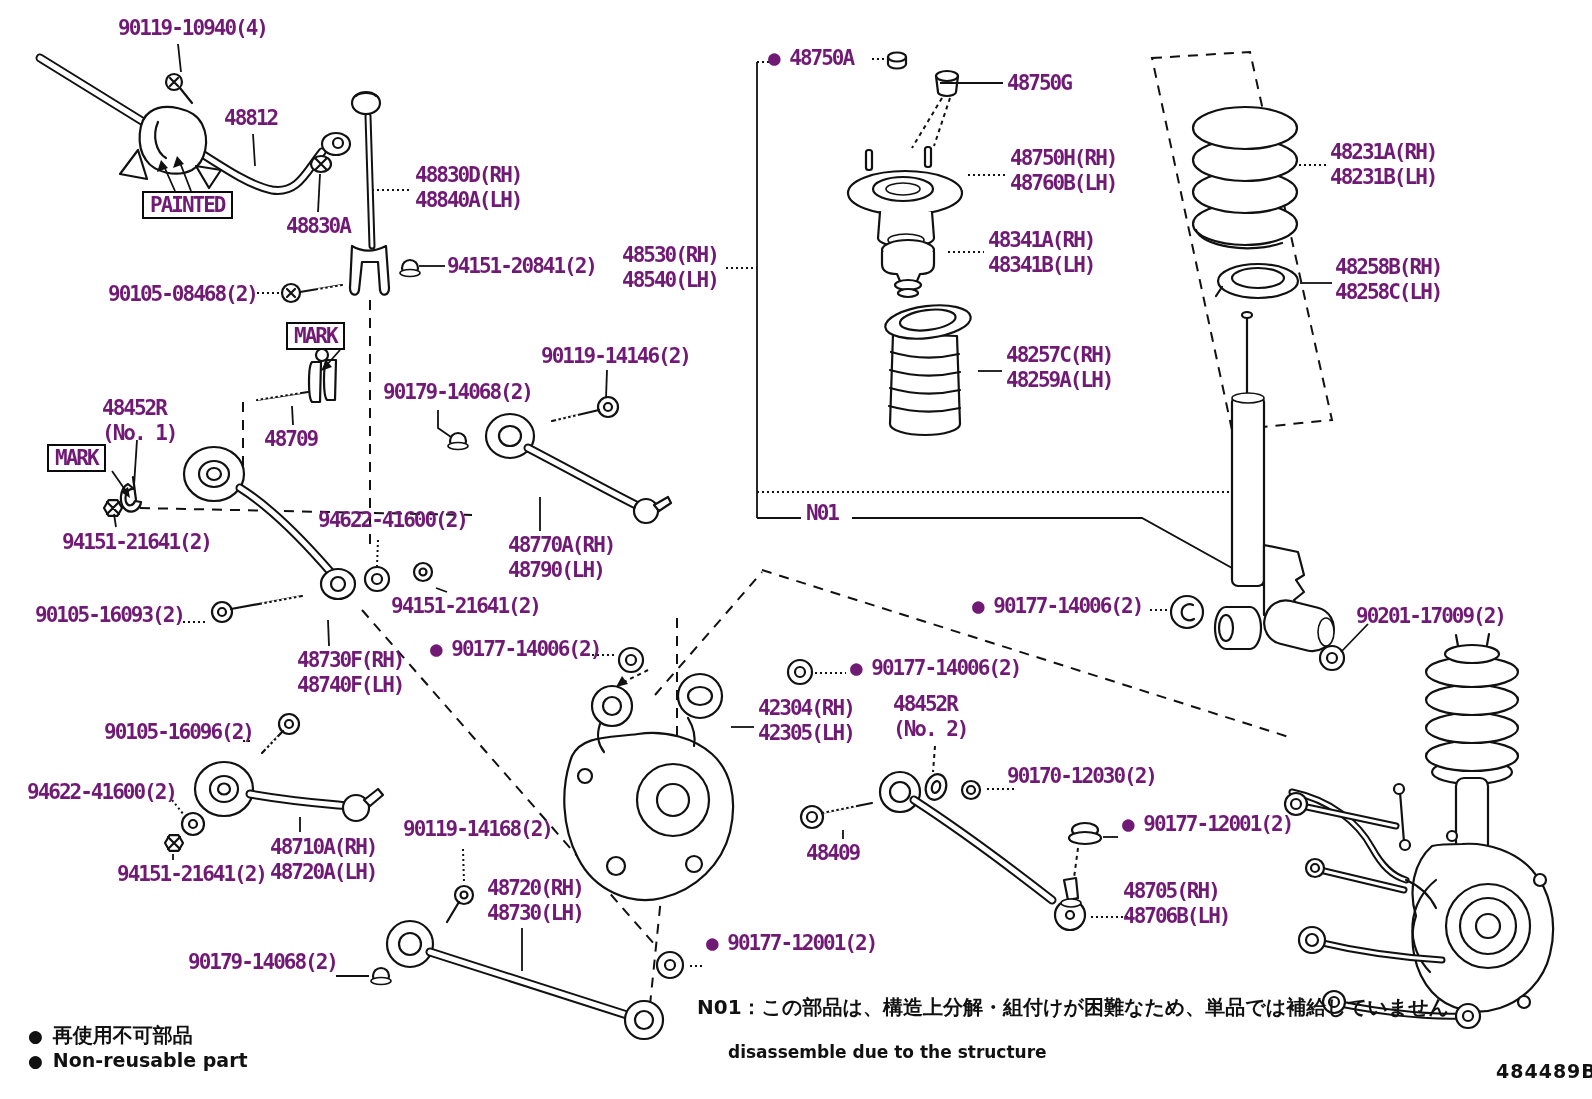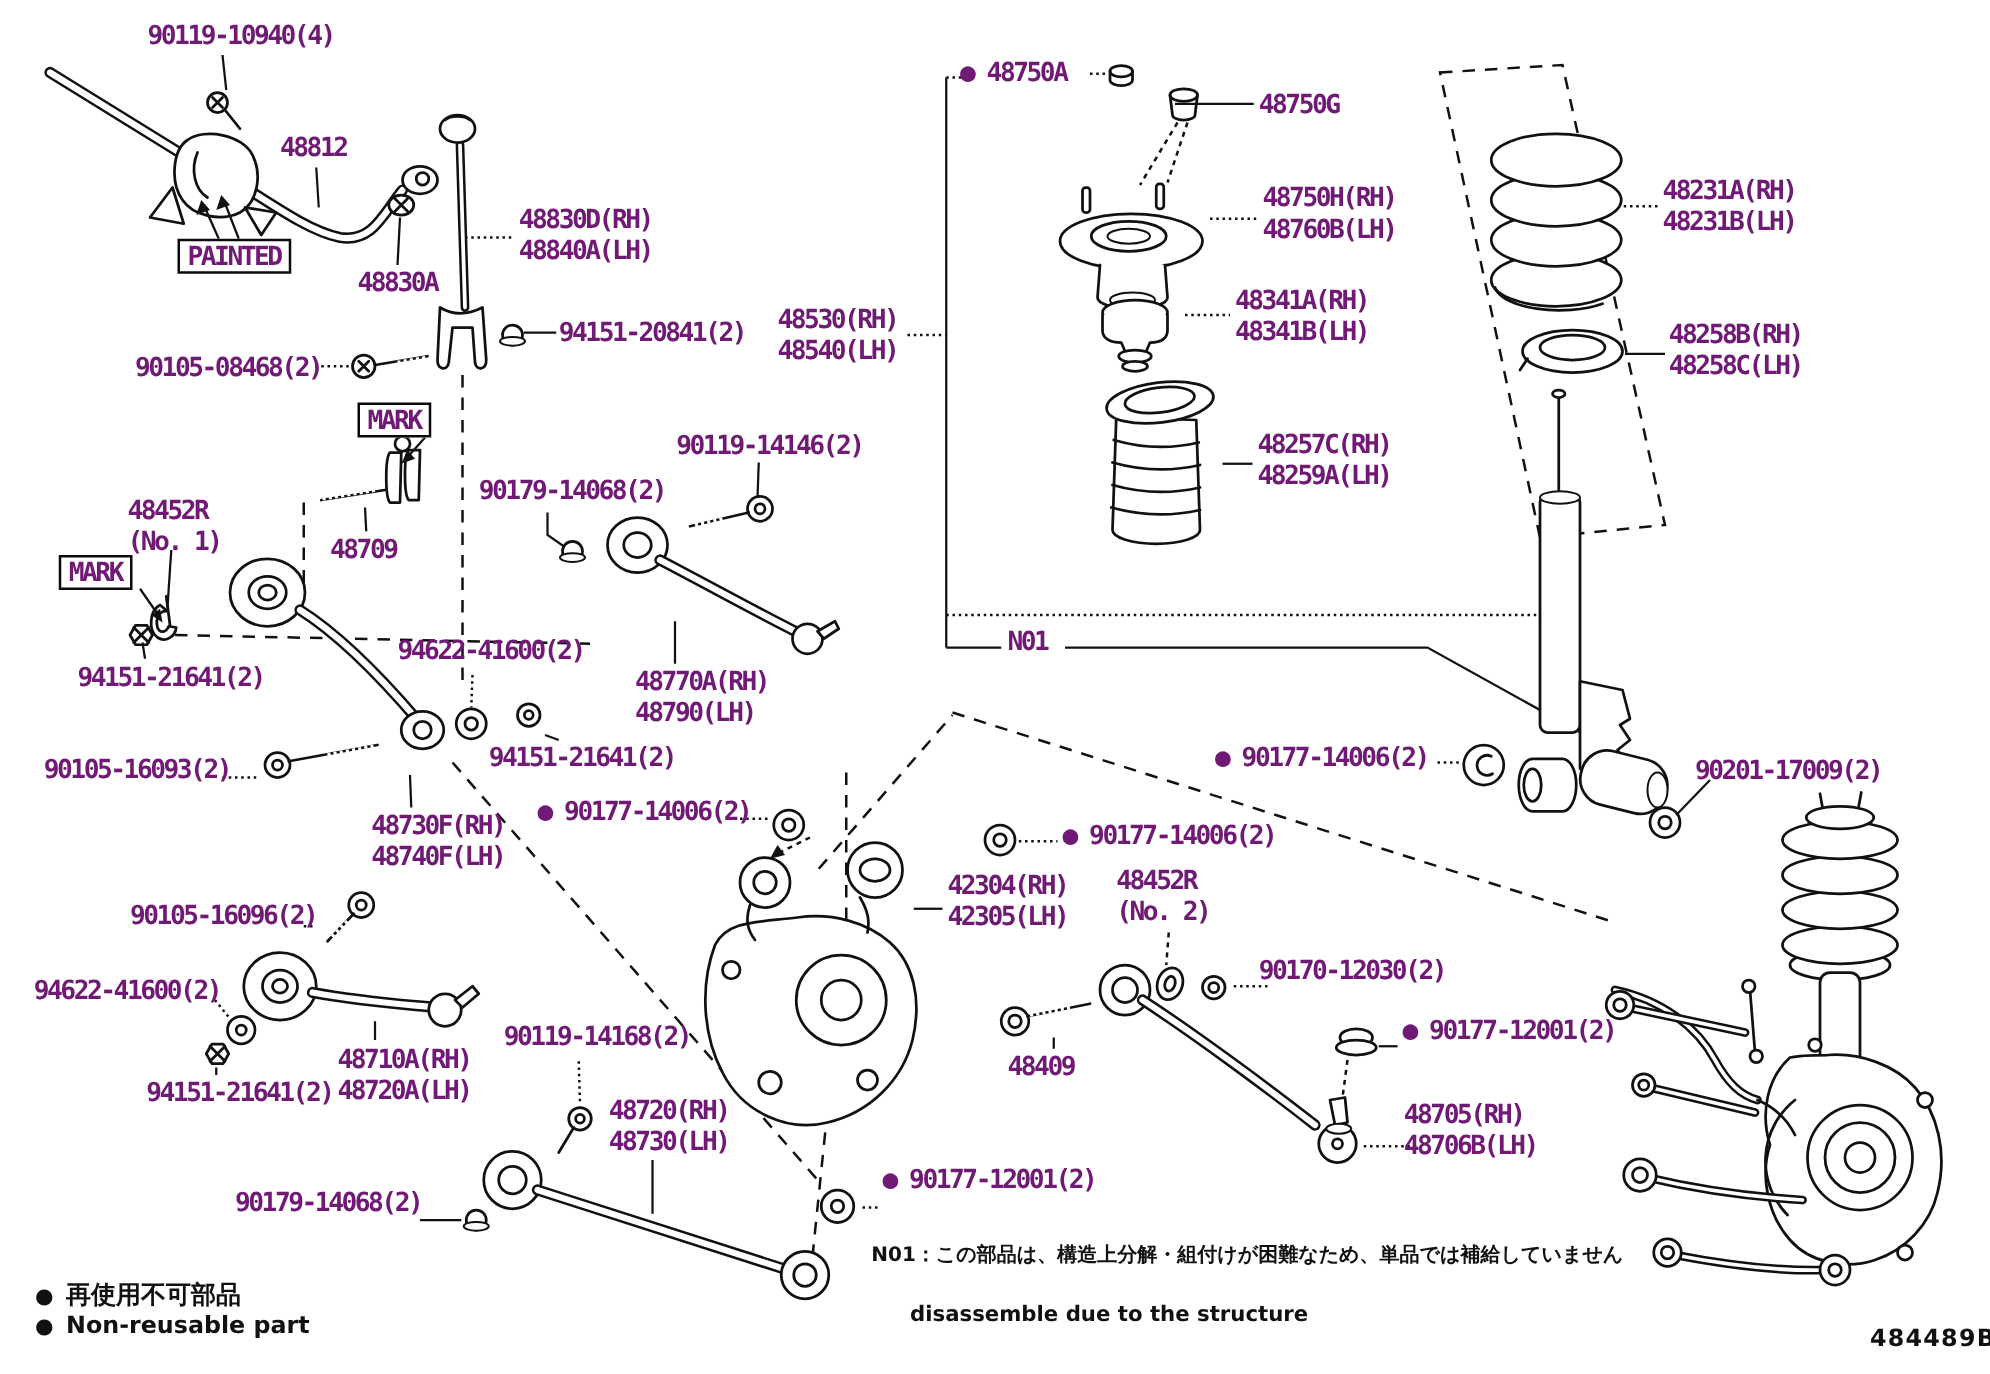--- a/index.html
+++ b/index.html
@@ -3,21 +3,21 @@
 <meta charset="utf-8">
 <style>
   html,body{margin:0;padding:0;background:#fff;}
   #page{position:relative;width:1592px;height:1099px;background:#ffffff;overflow:hidden;
         font-family:"DejaVu Sans",sans-serif;color:#111;}
   #art{position:absolute;left:0;top:0;}
   #labels{position:absolute;left:0;top:0;width:100%;height:100%;}
   .plabel{position:absolute;font:bold 21px "DejaVu Sans Mono",monospace;letter-spacing:-2px;
           line-height:25px;color:#701a75;white-space:nowrap;}
   .plabel.boxed{border:2.5px solid #0a0a0a;padding:0 6px;line-height:24px;background:#fff;}
-  .note-jp{position:absolute;font-weight:bold;font-size:16px;letter-spacing:0;}
+  .note-jp{position:absolute;font-weight:bold;font-size:20px;letter-spacing:0;}
   .note-en{position:absolute;font-weight:600;font-size:17px;}
   .legend-row{position:absolute;font-weight:600;font-size:19px;}
   .legend-row .bullet{font-size:17px;margin-right:10px;}
   .legend-row.jp{font-weight:bold;font-size:20px;}
   .docnum{position:absolute;font-weight:600;font-size:19px;letter-spacing:1px;}
   
   .s  {stroke:#111;stroke-width:2.2;fill:none;stroke-linecap:round;stroke-linejoin:round;}
   .sf {stroke:#111;stroke-width:2.2;fill:#fff;stroke-linecap:round;stroke-linejoin:round;}
   .sfthin{stroke:#111;stroke-width:1.6;fill:#fff;}
   .tube9{stroke:#111;stroke-width:9;fill:none;stroke-linecap:round;}

